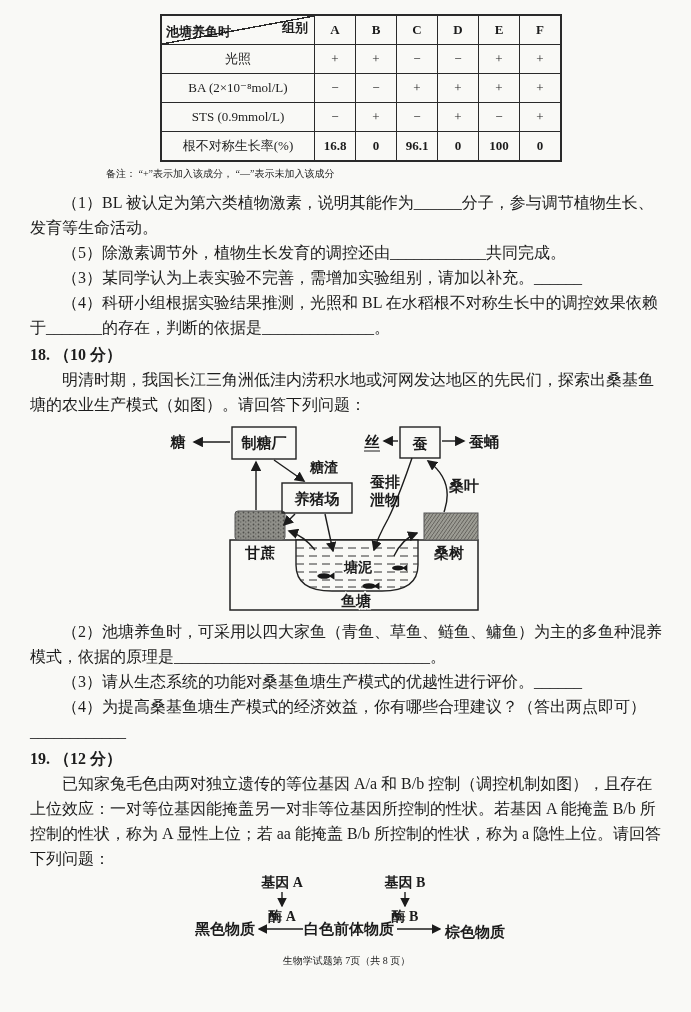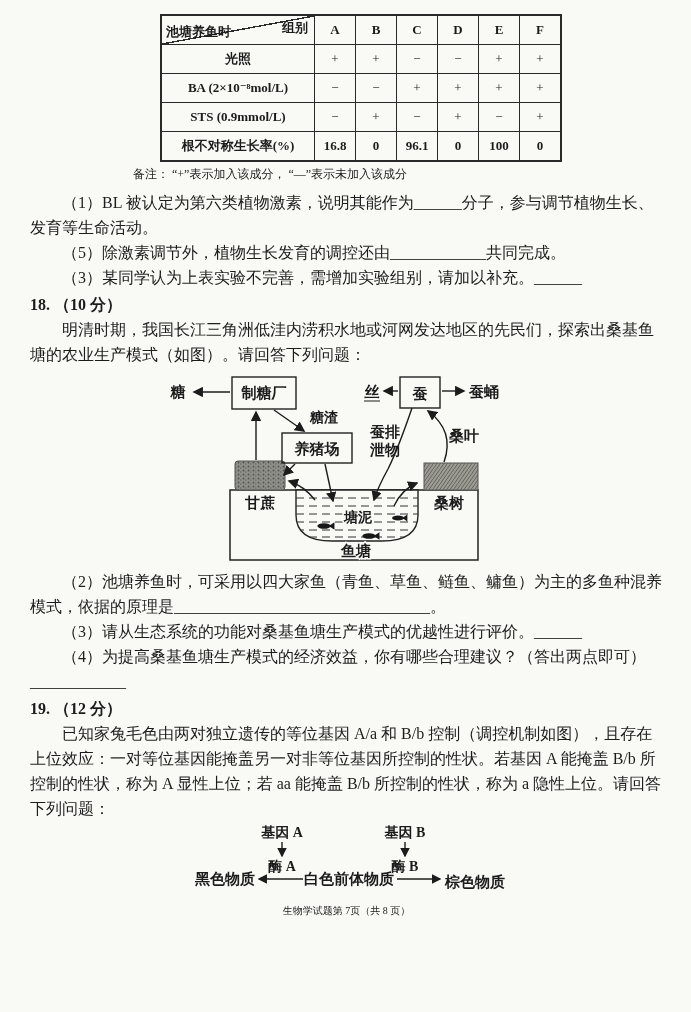--- a/index.html
+++ b/index.html
@@ -36,24 +36,24 @@
     position:relative;
     width:148px; height:42px;
     background:linear-gradient(to bottom right,
       transparent calc(50% - 0.7px), #2a2a2a calc(50% - 0.7px),
       #2a2a2a calc(50% + 0.7px), transparent calc(50% + 0.7px));
     font-weight:bold;
   }
   td.corner .c-top { position:absolute; top:3px; right:6px; }
   td.corner .c-bottom { position:absolute; bottom:3px; left:4px; }
   td.colhead { width:36px; font-size:15px; font-weight:bold; }
-  td.rowlabel { font-weight:bold; }
+  td.rowlabel { font-weight:normal; }
   td.val { font-size:14px; width:36px; }
   td.num { font-weight:bold; font-size:14px; }
-  .note { font-size:12px; line-height:20px; margin:2px 0 6px 103px; }
+  .note { font-size:10px; line-height:20px; margin:2px 0 6px 76px; }
 
   .item { text-indent:2em; }
   svg .lbl { font-family:"Liberation Serif","DejaVu Serif",serif; font-weight:bold; fill:#1c1c1c; }
   .diagram-wrap { text-align:center; margin:2px 0 0 0; }
   .gene-wrap { text-align:center; margin:0; }
   .footer { text-align:center; font-size:10px; line-height:20px; margin-top:2px; }
 </style>
 </head>
 <body>
 
@@ -109,20 +109,21 @@
         <td class="val num">100</td>
         <td class="val num">0</td>
       </tr>
     </tbody>
   </table>
   <p class="note">备注： “+”表示加入该成分， “—”表示未加入该成分</p>
 
   <p class="item">（1）BL 被认定为第六类植物激素，说明其能作为______分子，参与调节植物生长、发育等生命活动。</p>
   <p class="item">（5）除激素调节外，植物生长发育的调控还由____________共同完成。</p>
   <p class="item">（3）某同学认为上表实验不完善，需增加实验组别，请加以补充。______</p>
+  <p class="item">（4）科研小组根据实验结果推测，光照和 BL 在水稻根不对称生长中的调控效果依赖于_______的存在，判断的依据是______________。</p>
 
   <p class="qnum">18. （10 分）</p>
   <p class="indent">明清时期，我国长江三角洲低洼内涝积水地或河网发达地区的先民们，探索出桑基鱼塘的农业生产模式（如图）。请回答下列问题：</p>
 
   <div class="diagram-wrap">
     <svg width="430" height="196" viewBox="0 0 430 196">
       <defs>
         <marker id="ah" viewBox="0 0 10 10" refX="8.5" refY="5" markerWidth="7.5" markerHeight="7.5" orient="auto">
           <path d="M0,0 L10,5 L0,10 Z" fill="#1c1c1c"></path>
         </marker>

